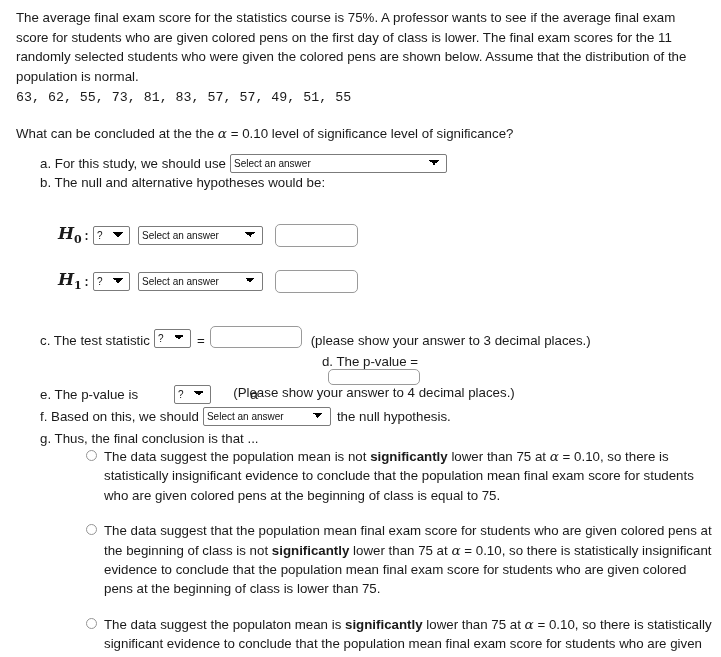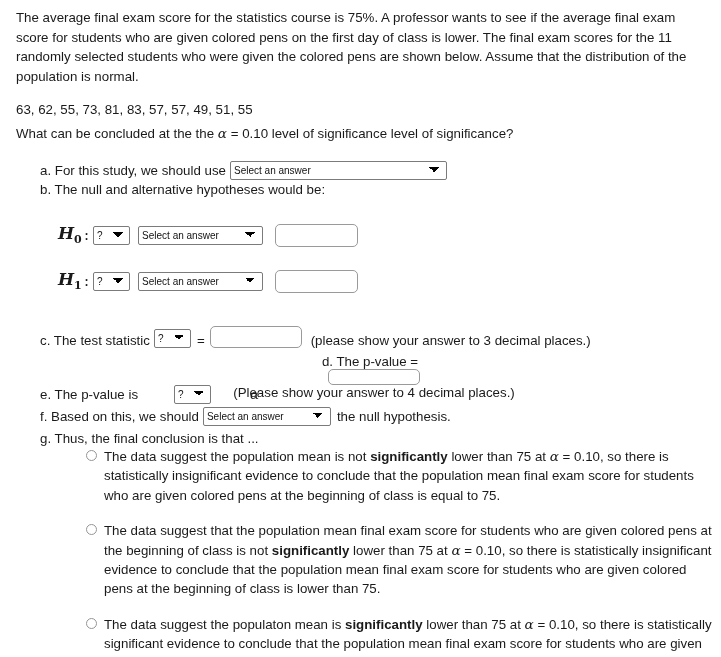--- a/index.html
+++ b/index.html
@@ -26,38 +26,39 @@
     position: absolute;
     left: 16px;
     top: 8px;
     width: 694px;
     line-height: 19.5px;
     text-align: left;
   }
   .data-line {
     position: absolute;
     left: 16px;
-    top: 100px;
+    top: 88px;
     line-height: 19.5px;
+    font-family: Liberation Mono, monospace;
   }
   .question-line {
     position: absolute;
     left: 16px;
     top: 124px;
     line-height: 19.5px;
   }
   .alpha {
     font-family: "DejaVu Serif", "Liberation Serif", serif;
     font-style: italic;
     font-size: 13.6px;
   }
   .steps {
     position: absolute;
     left: 40px;
-    top: 161px;
+    top: 154px;
     width: 680px;
   }
   .step-row {
     display: flex;
     align-items: center;
     line-height: 18px;
     white-space: nowrap;
   }
   .step-a { margin-bottom: 1px; }
   .step-b { margin-bottom: 0; }

